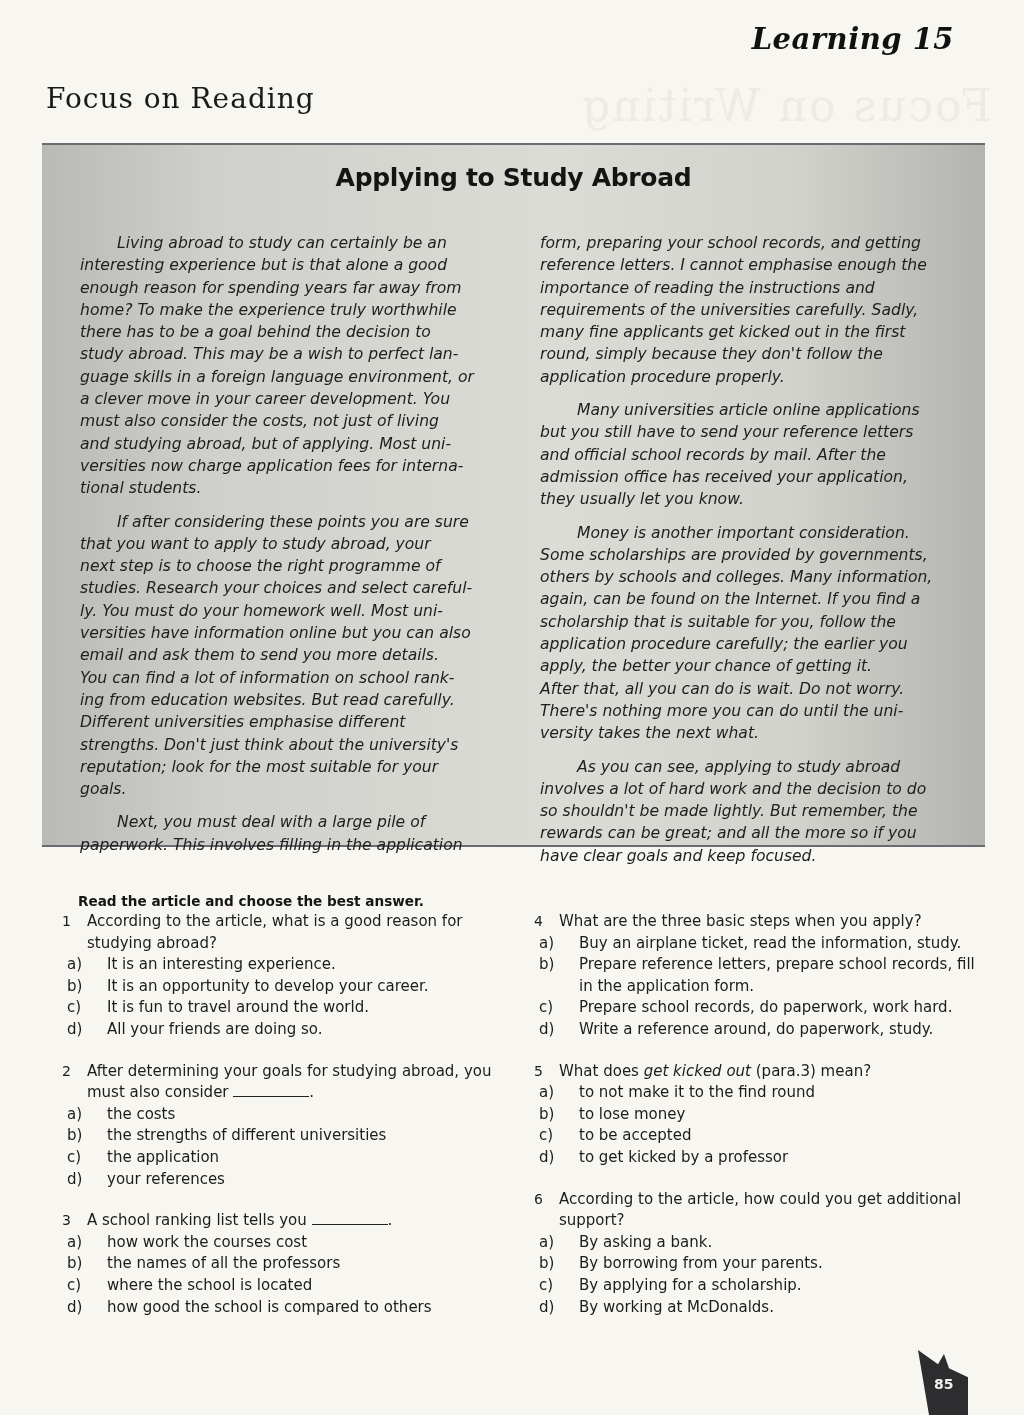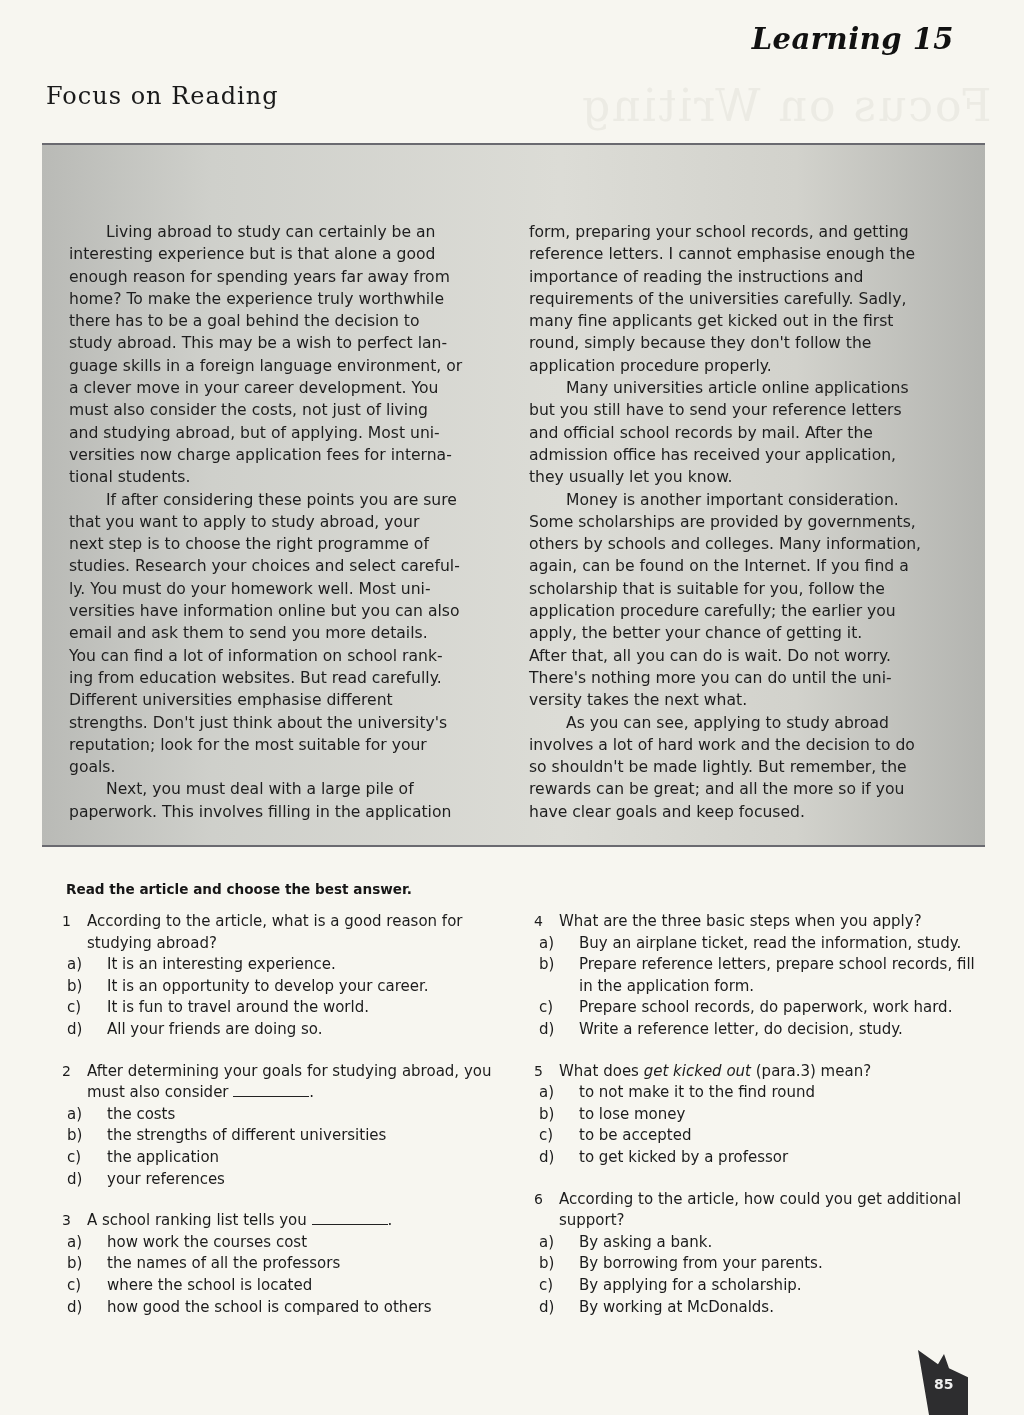--- a/index.html
+++ b/index.html
@@ -9,21 +9,21 @@
     font-family: "DejaVu Sans", sans-serif;
     color: #1a1a1a;
   }
   .unit-label {
     position: absolute; right: 70px; top: 22px;
     font-family: "DejaVu Serif", serif; font-style: italic; font-weight: bold;
     font-size: 29px; color: #111; letter-spacing: 0.5px;
   }
   .section-title {
     position: absolute; left: 46px; top: 82px;
-    font-family: "DejaVu Serif", serif; font-size: 24px; color: #1a1a1a;
+    font-family: "DejaVu Serif", serif; font-size: 28px; color: #1a1a1a;
     letter-spacing: 1px;
   }
   .ghost-title {
     position: absolute; left: 580px; top: 80px;
     font-family: "DejaVu Serif", serif; font-size: 44px; color: #ecebe4;
     transform: scaleX(-1); letter-spacing: 2px;
   }
   .article-box {
     position: absolute; left: 42px; top: 143px; width: 943px; height: 704px;
     background: linear-gradient(90deg, #b9bab6 0%, #cfd0cb 18%, #dcdcd6 55%, #d2d2cc 80%, #b3b4b0 100%);
@@ -36,27 +36,27 @@
     font-family: "DejaVu Sans", sans-serif; font-weight: bold; font-size: 25px;
     color: #141414; letter-spacing: -0.3px;
   }
   .article-col {
     position: absolute; top: 76px;
     font-family: "DejaVu Sans", sans-serif; font-size: 15.6px; line-height: 22.3px;
     color: #1e1e1e;
   }
   .col-left { left: 27px; width: 445px; }
   .col-right { left: 487px; width: 435px; }
-  .article-col p { margin: 0; }
+  .article-col p { margin: 11px; font-style: italic; }
   .article-col .line { display: block; white-space: nowrap; }
 
   .exercise { position: absolute; left: 62px; top: 877px; width: 920px; }
   .instruction {
     font-family: "DejaVu Sans", sans-serif; font-weight: bold; font-size: 13.6px;
-    color: #161616; margin: 4px;
+    color: #161616; margin: 16px;
   }
   .qcol { position: absolute; top: 34px; font-size: 15px; line-height: 21.6px; color: #1c1c1c; }
   .qcol.left { left: 0; width: 440px; }
   .qcol.right { left: 472px; width: 450px; }
   .question { position: relative; padding-left: 25px; margin-bottom: 20px; }
   .qnum { position: absolute; left: 0; top: 0; font-size: 14px; }
   .qtext { display: block; }
   .qtext em { font-style: italic; }
   .option { display: block; padding-left: 0; }
   .option .olabel { display: inline-block; width: 20px; }
@@ -74,20 +74,21 @@
   }
 </style>
 </head>
 <body>
 
 <div class="ghost-title">Focus on Writing</div>
 <div class="unit-label">Learning 15</div>
 <div class="section-title">Focus on Reading</div>
 
 <div class="article-box">
+  <div class="article-title">Applying to Study Abroad</div>
   <div class="article-col col-left" id="col-left">
       <p>
         <span class="line" style="padding-left: 37px;">Living abroad to study can certainly be an</span>
         <span class="line">interesting experience but is that alone a good</span>
         <span class="line">enough reason for spending years far away from</span>
         <span class="line">home? To make the experience truly worthwhile</span>
         <span class="line">there has to be a goal behind the decision to</span>
         <span class="line">study abroad. This may be a wish to perfect lan-</span>
         <span class="line">guage skills in a foreign language environment, or</span>
         <span class="line">a clever move in your career development. You</span>
@@ -183,21 +184,21 @@
         <span class="option wrap"><span class="olabel">d)</span><span>how good the school is compared to others</span></span>
       </div>
     </div>
   <div class="qcol right" id="q-right">
       <div class="question">
         <span class="qnum">4</span>
         <span class="qtext"><span>What are the three basic steps when you apply?</span></span>
         <span class="option wrap"><span class="olabel">a)</span><span>Buy an airplane ticket, read the information, study.</span></span>
         <span class="option wrap"><span class="olabel">b)</span><span>Prepare reference letters, prepare school records, fill in the application form.</span></span>
         <span class="option wrap"><span class="olabel">c)</span><span>Prepare school records, do paperwork, work hard.</span></span>
-        <span class="option wrap"><span class="olabel">d)</span><span>Write a reference letter, do decision, study.</span></span>
+        <span class="option wrap"><span class="olabel">d)</span><span>Write a reference around, do paperwork, study.</span></span>
       </div>
       <div class="question">
         <span class="qnum">5</span>
         <span class="qtext"><span>What does </span><em>get kicked out</em><span> (para.3) mean?</span></span>
         <span class="option wrap"><span class="olabel">a)</span><span>to not make it to the find round</span></span>
         <span class="option wrap"><span class="olabel">b)</span><span>to lose money</span></span>
         <span class="option wrap"><span class="olabel">c)</span><span>to be accepted</span></span>
         <span class="option wrap"><span class="olabel">d)</span><span>to get kicked by a professor</span></span>
       </div>
       <div class="question">

